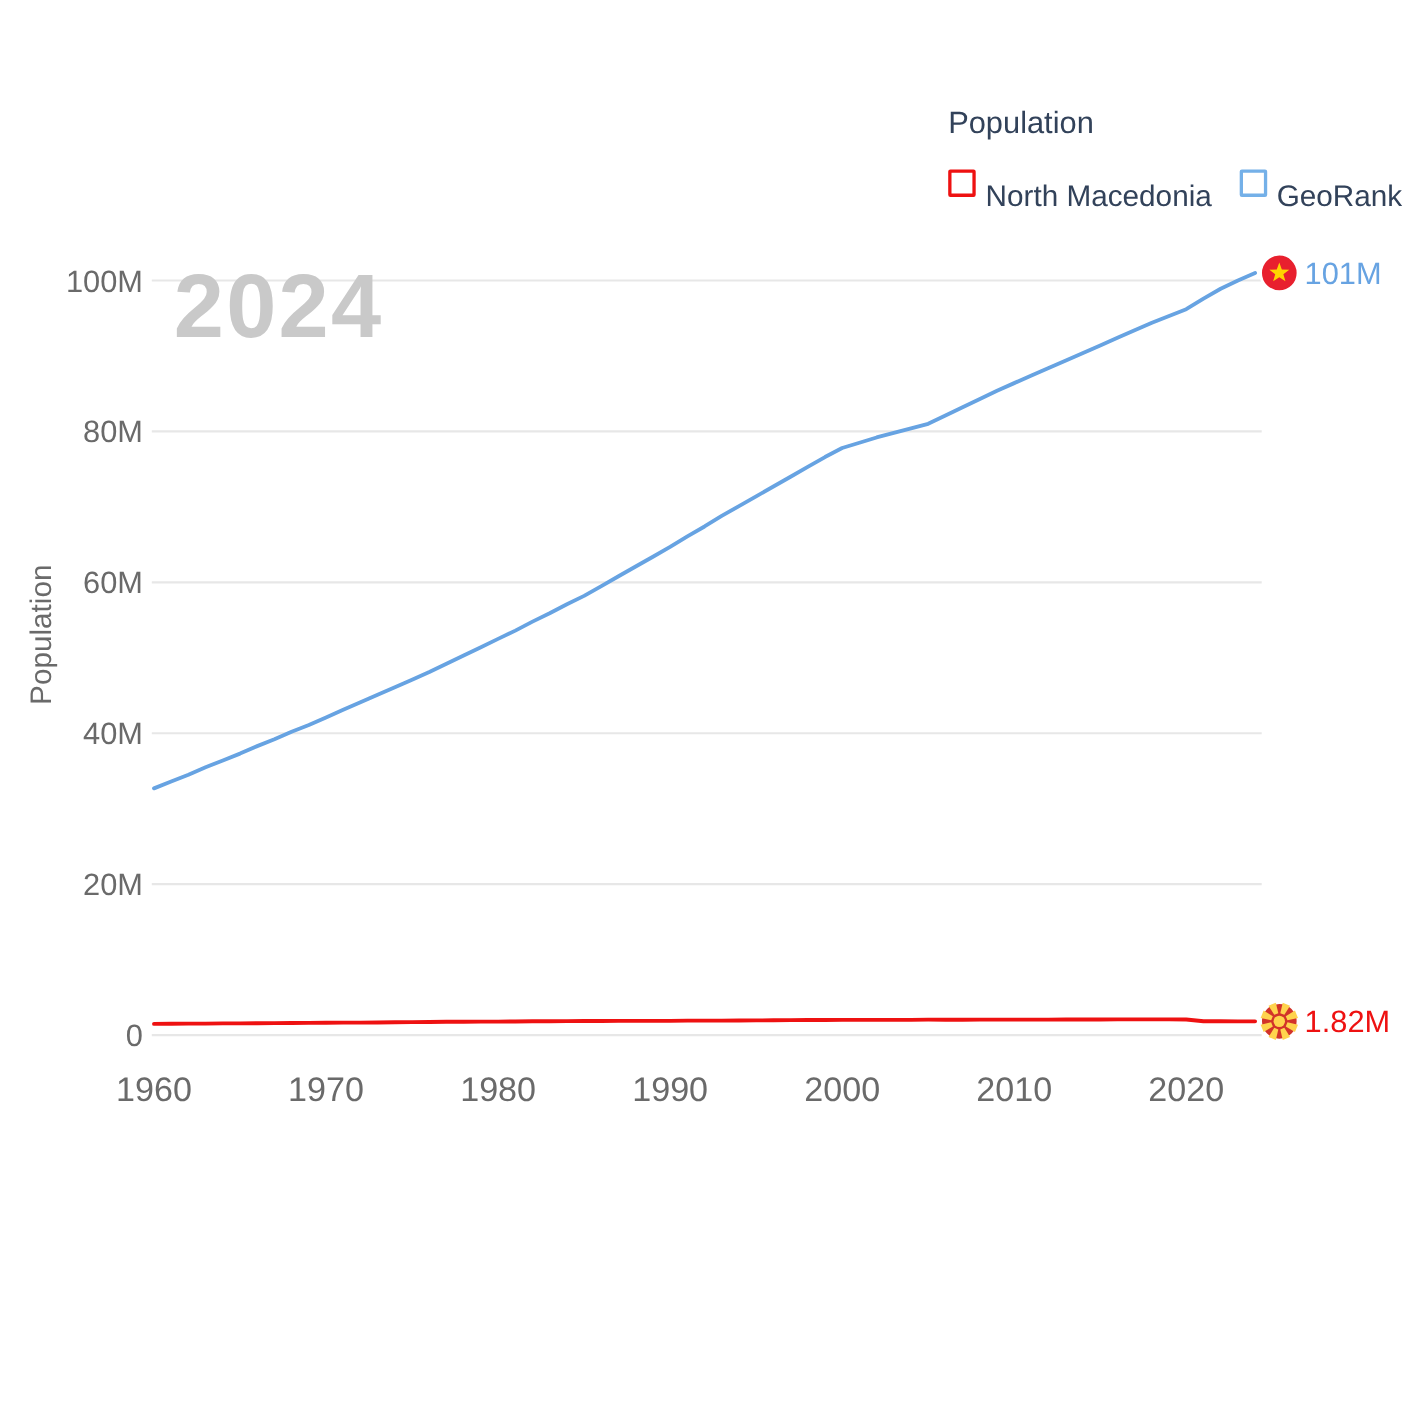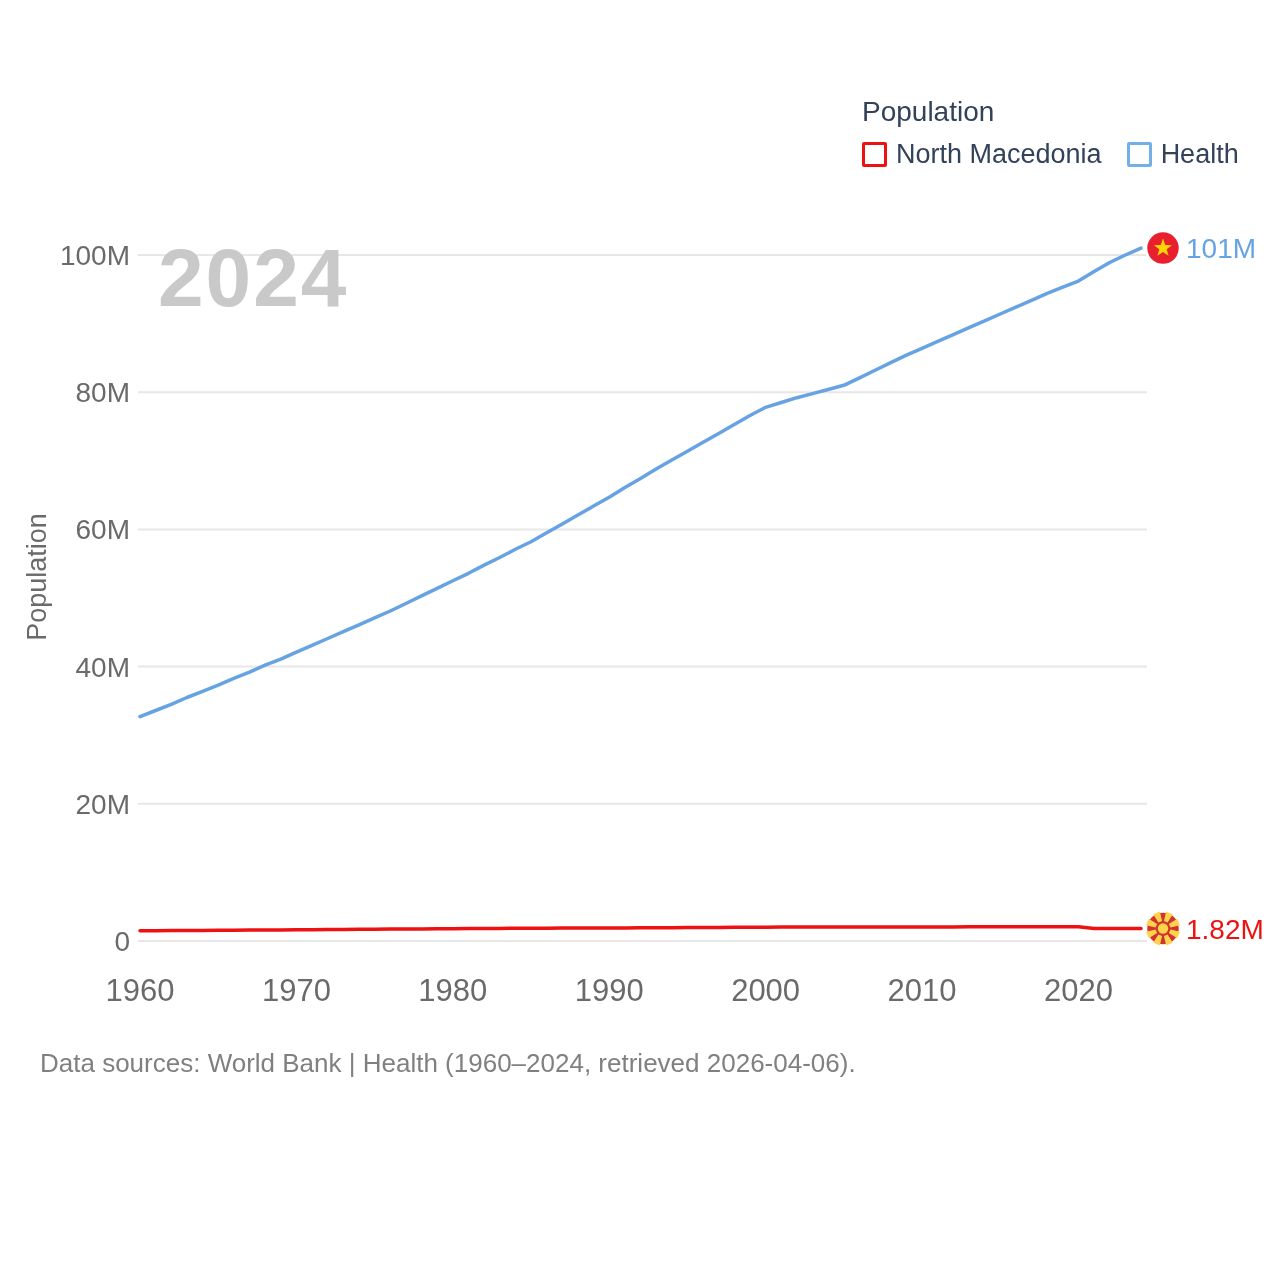--- a/index.html
+++ b/index.html
@@ -17,21 +17,21 @@
   .end-label-vn{font-size:28px;fill:#67a3e2;}
   .end-label-nm{font-size:28px;fill:#ee1111;}
   .gridline{stroke:#e7e7e7;stroke-width:2;}
   .series-path{fill:none;stroke-linejoin:round;stroke-linecap:round;}
   
   .legend{position:absolute;left:862px;top:96px;}
   .legend-title{font-size:28px;color:#32425a;margin-bottom:11px;}
   .legend-row{display:flex;align-items:center;gap:25px;}
   .legend-item{display:flex;align-items:center;gap:9px;cursor:pointer;}
   .legend-swatch{width:19px;height:19px;border:3.5px solid #999;border-radius:2px;background:#fff;}
-  .legend-label{font-size:27px;color:#32425a;white-space:nowrap;}
+  .legend-label{font-size:27px;color:#32425a;white-space:nowrap;margin-top:24px;}
   
   .footer{position:absolute;left:40px;top:1044px;font-size:26px;color:#808080;line-height:38px;}
 </style>
 </head>
 <body>
 
 <div class="canvas">
 
   <svg id="chart-svg" width="1280" height="1280" viewBox="0 0 1280 1280">
 
@@ -98,22 +98,21 @@
 
   <div class="legend">
     <div class="legend-title">Population</div>
     <div class="legend-row">
       <div class="legend-item">
         <span class="legend-swatch" id="swatch-0" style="border-color: rgb(238, 17, 17);"></span>
         <span class="legend-label">North Macedonia</span>
       </div>
       <div class="legend-item">
         <span class="legend-swatch" id="swatch-1" style="border-color: rgb(116, 176, 232);"></span>
-        <span class="legend-label">Health</span>
+        <span class="legend-label">GeoRank</span>
       </div>
     </div>
   </div>
 
   <div class="footer">
-    <div>Data sources: World Bank | Health (1960–2024, retrieved 2026-04-06).</div>
   </div>
 
 </div>
 
 </body></html>

